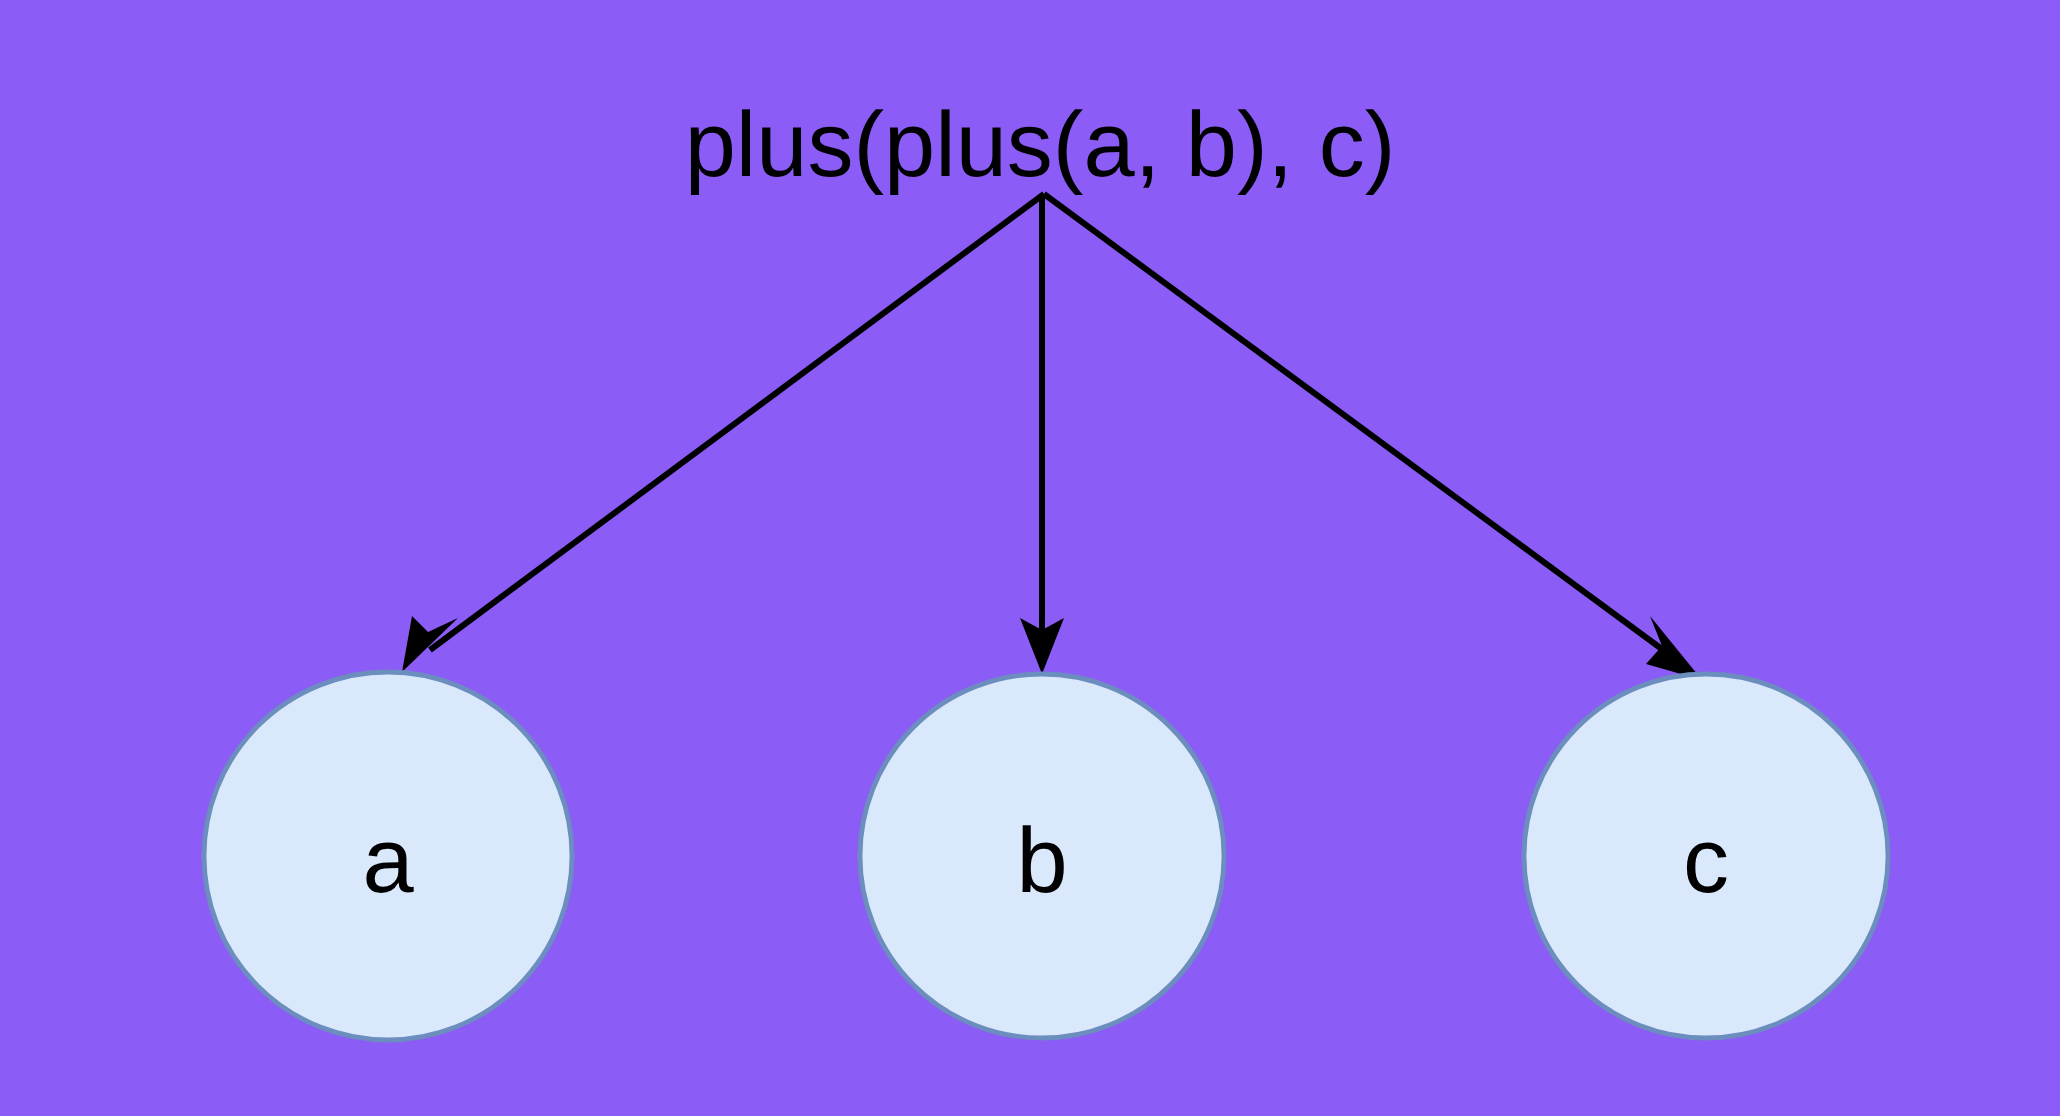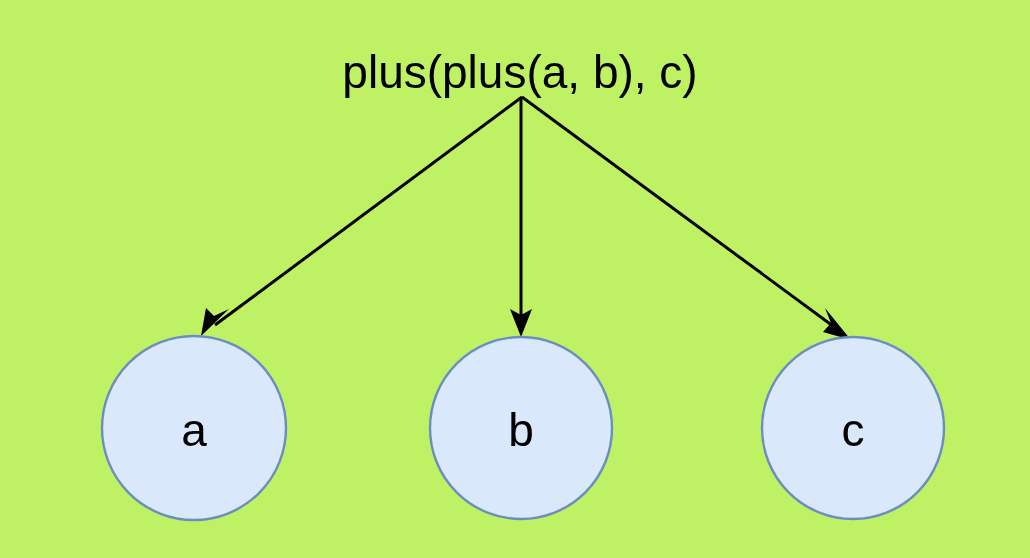--- a/index.html
+++ b/index.html
@@ -11,21 +11,21 @@
   body {
     width: 1030px;
     height: 558px;
     overflow: hidden;
     font-family: "Liberation Sans", sans-serif;
   }
   #diagram-canvas {
     position: relative;
     width: 1030px;
     height: 558px;
-    background: #bef264;
+    background: #8b5cf6;
   }
   #diagram-svg {
     position: absolute;
     left: 0;
     top: 0;
     width: 1030px;
     height: 558px;
     display: block;
   }
   .root-label-text {

